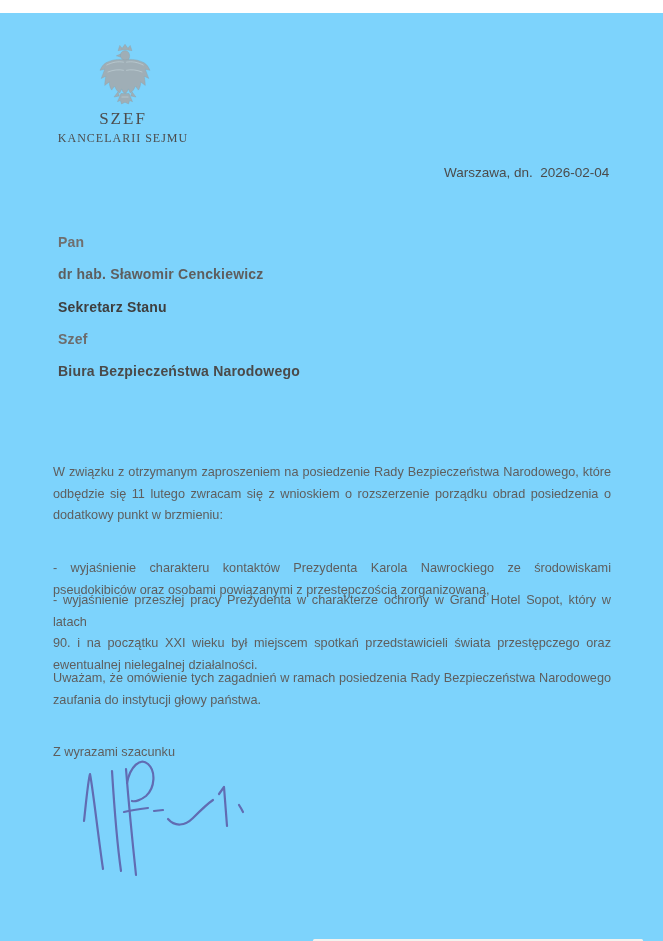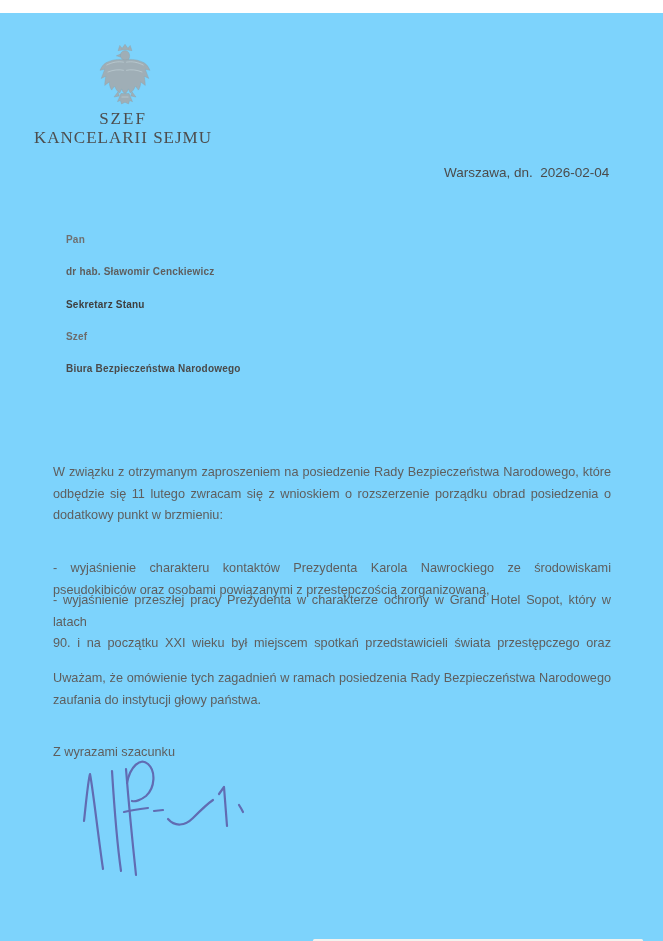--- a/index.html
+++ b/index.html
@@ -32,43 +32,43 @@
     text-align: center;
     font-family: "Liberation Serif", serif;
     color: #4d4d4d;
   }
   .letterhead-title .t1 {
     font-size: 17px;
     letter-spacing: 2px;
     line-height: 19px;
   }
   .letterhead-title .t2 {
-    font-size: 17px;
+    font-size: 12px;
     letter-spacing: 1px;
     line-height: 20px;
   }
 
   
   .dateline {
     position: absolute;
     left: 444px;
     top: 152px;
     font-size: 13.5px;
     color: #4b4b4b;
     white-space: pre;
   }
 
   
   .recipient { position: absolute; left: 54px; top: 0; }
   .recipient-line {
     position: absolute;
-    left: 12px;
+    left: 4px;
     white-space: nowrap;
     font-weight: bold;
-    font-size: 10px;
+    font-size: 14px;
     letter-spacing: 0.2px;
   }
   .recipient-line.r0 { top: 221px; color: #6f6f6f; }
   .recipient-line.r1 { top: 253px; color: #5e5e5e; text-align: right; }
   .recipient-line.r2 { top: 286px; color: #3e3e3e; }
   .recipient-line.r3 { top: 318px; color: #6c6c6c; }
   .recipient-line.r4 { top: 350px; color: #4a4a4a; }
 
   
   .body-block {
@@ -171,20 +171,21 @@
   </div>
 
   <div class="body-block bullet-1">
     <div class="ln just">- wyjaśnienie charakteru kontaktów Prezydenta Karola Nawrockiego ze środowiskami</div>
     <div class="ln">pseudokibiców oraz osobami powiązanymi z przestępczością zorganizowaną,</div>
   </div>
 
   <div class="body-block bullet-2">
     <div class="ln just">- wyjaśnienie przeszłej pracy Prezydenta w charakterze ochrony w Grand Hotel Sopot, który w latach</div>
     <div class="ln just">90. i na początku XXI wieku był miejscem spotkań przedstawicieli świata przestępczego oraz</div>
+    <div class="ln">ewentualnej nielegalnej działalności.</div>
   </div>
 
   <div class="body-block para-2">
     <div class="ln just">Uważam, że omówienie tych zagadnień w ramach posiedzenia Rady Bezpieczeństwa Narodowego</div>
     <div class="ln">zaufania do instytucji głowy państwa.</div>
   </div>
 
   <div class="body-block closing">Z wyrazami szacunku</div>
 
   <svg class="signature" viewBox="0 0 175 126" aria-hidden="true">

